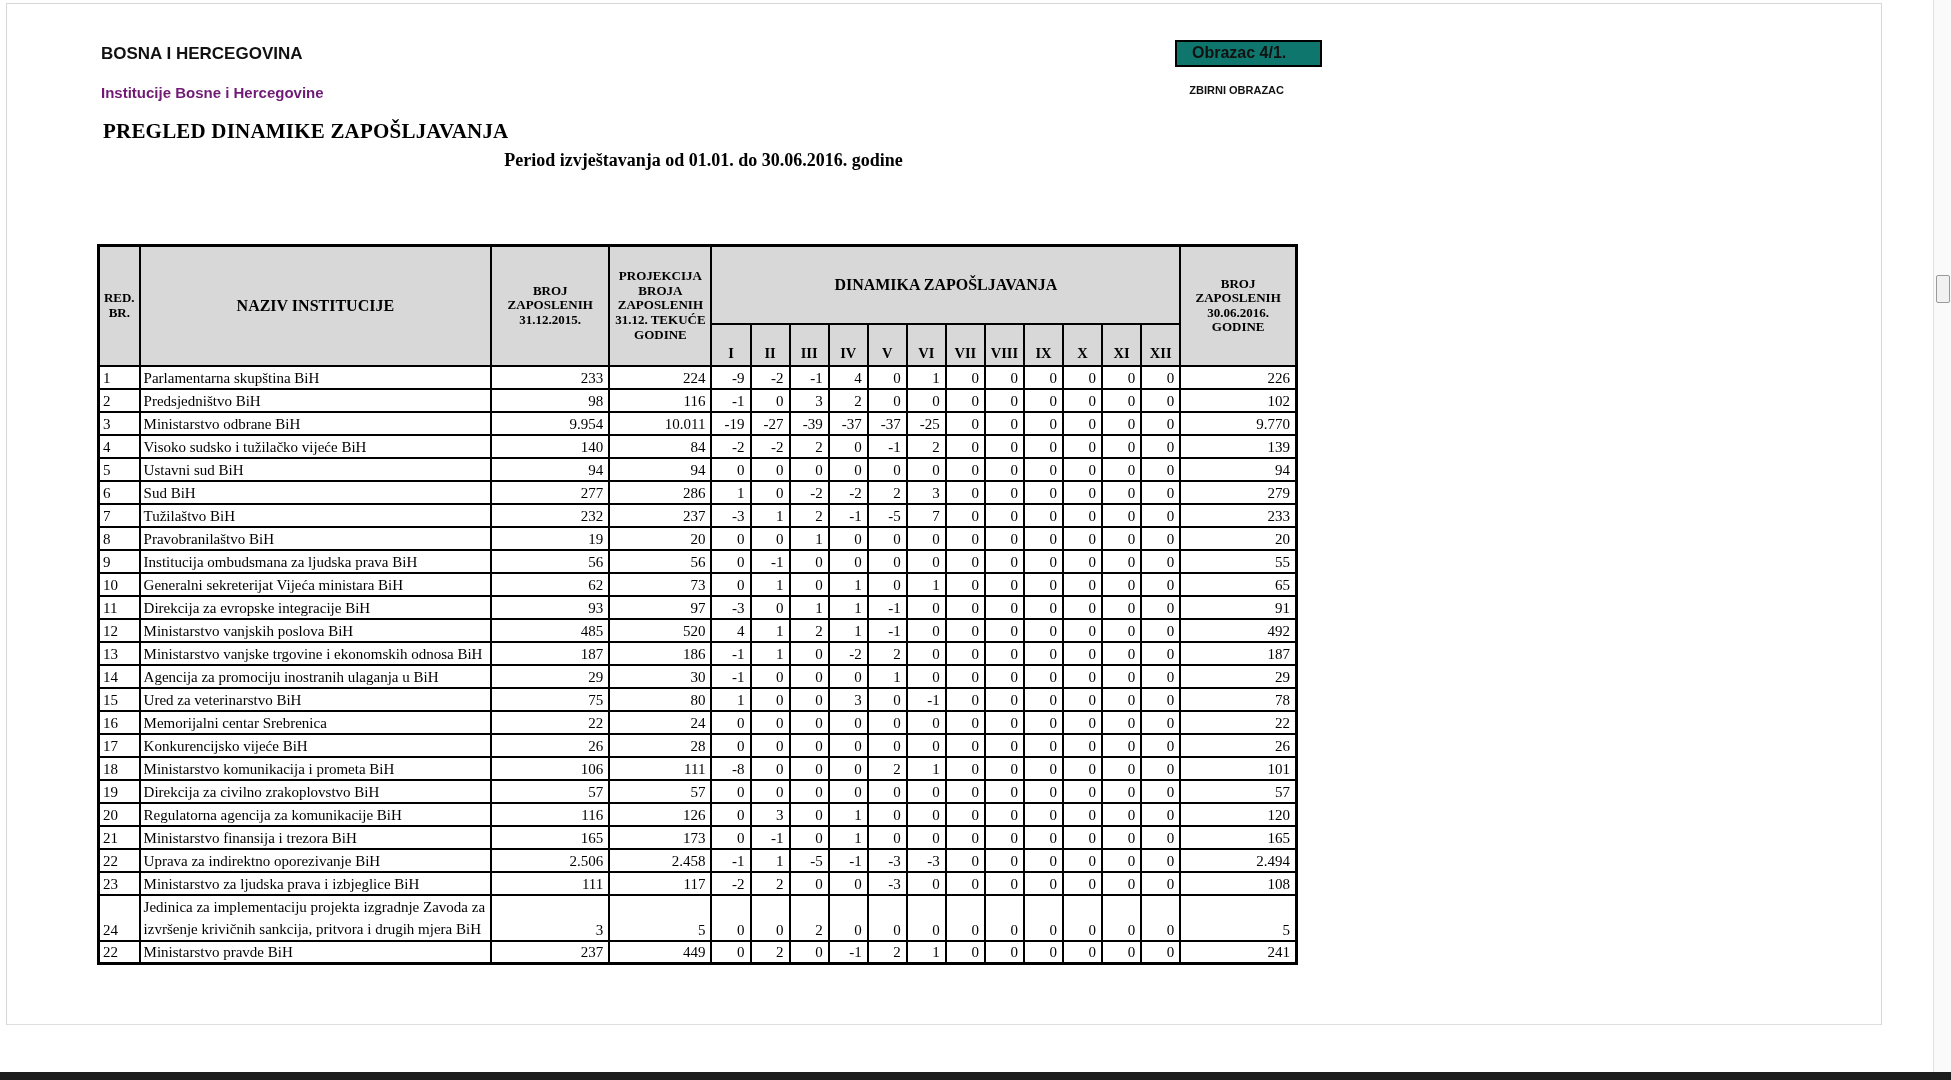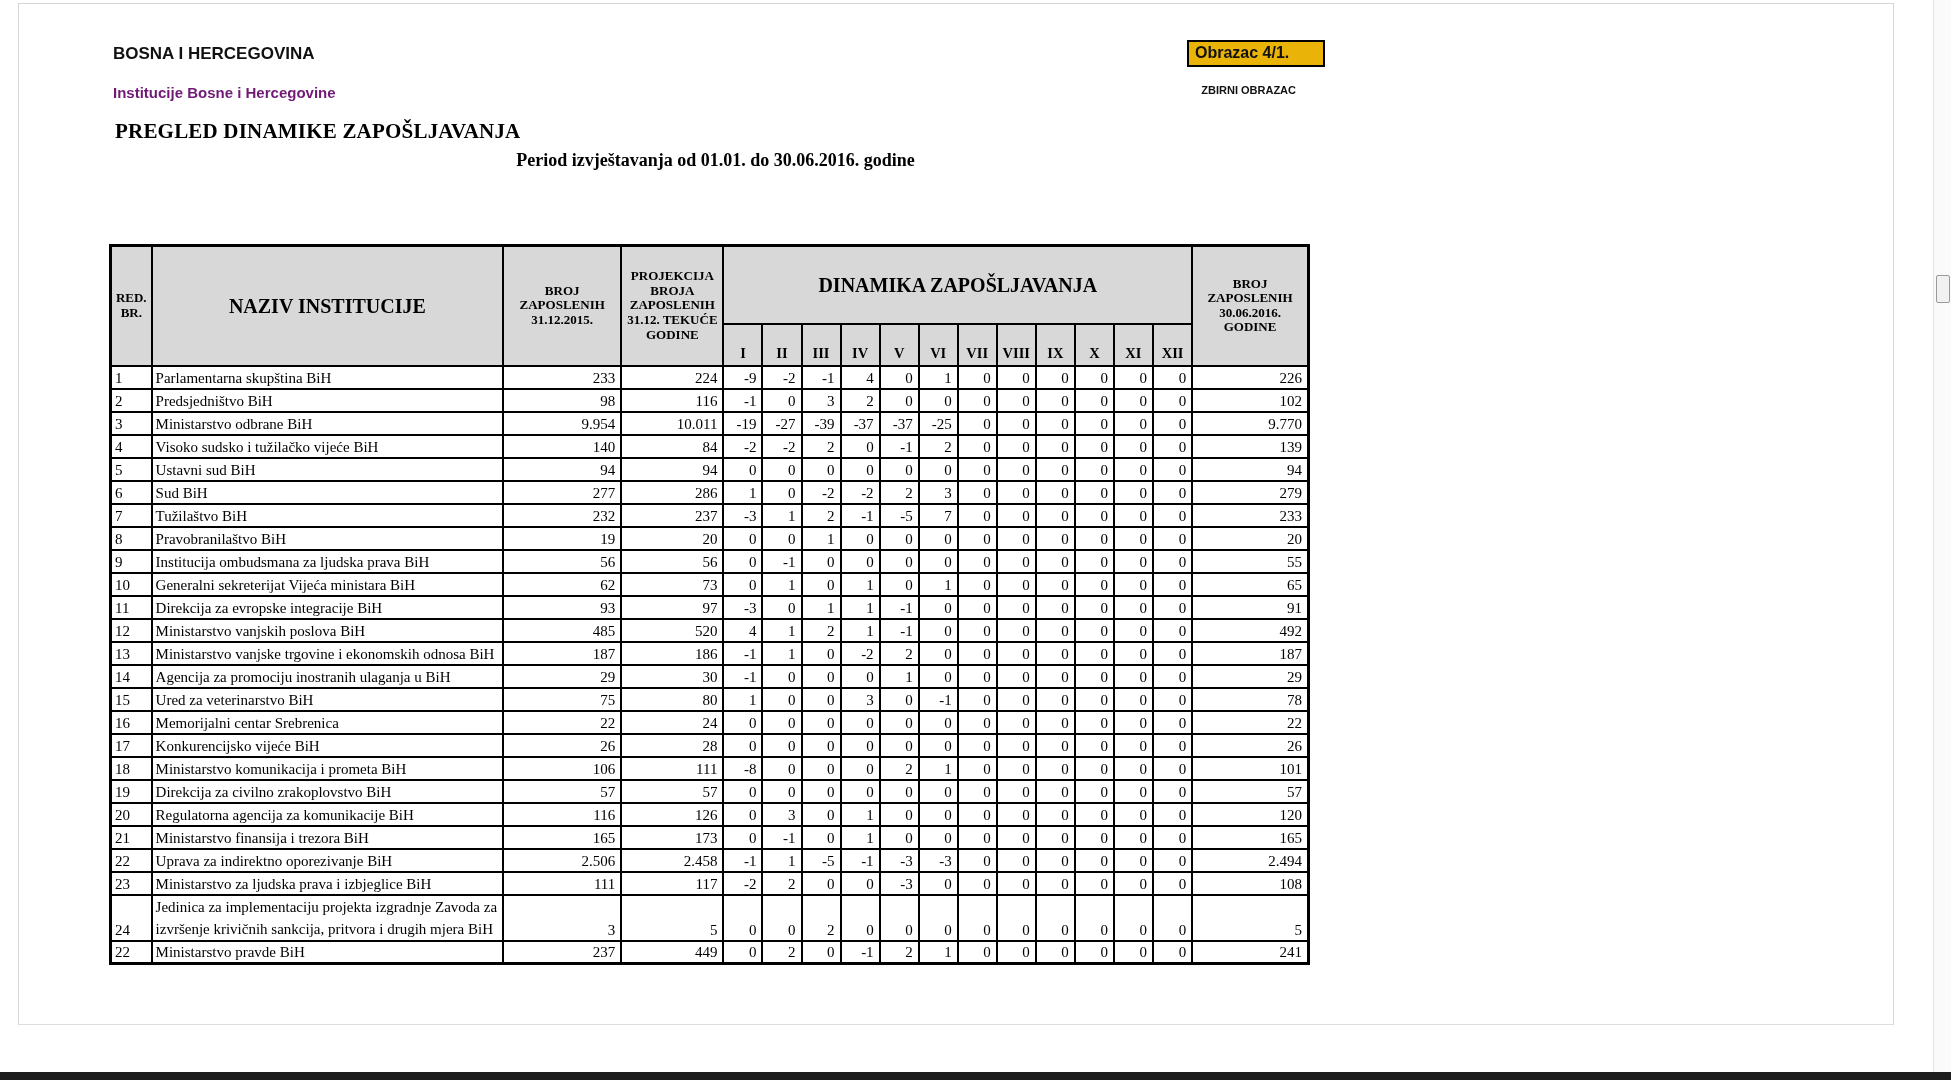--- a/index.html
+++ b/index.html
@@ -1,48 +1,48 @@
 <!DOCTYPE html>
 <html><head>
 <meta charset="utf-8">
 <style>
   html,body{margin:0;padding:0;}
   body{
     width:1951px;height:1080px;position:relative;background:#ffffff;
     font-family:"Liberation Serif", serif;overflow:hidden;
   }
   .page{
-    position:absolute;left:18px;top:3px;width:1874px;height:1020px;
+    position:absolute;left:6px;top:3px;width:1874px;height:1020px;
     background:#ffffff;border:1px solid #d6d6d6;border-bottom:1px solid #dedede;
   }
   
   .org1{position:absolute;left:94px;top:40px;font-family:"Liberation Sans",sans-serif;
     font-weight:bold;font-size:17px;color:#111;}
   .org2{position:absolute;left:94px;top:80px;font-family:"Liberation Sans",sans-serif;
     font-weight:bold;font-size:15px;color:#701a75;}
   
   .formbox{position:absolute;left:1168px;top:36px;width:124px;border:2px solid #000;
-    padding:2px 4px 3px 6px;font-family:"Liberation Sans",sans-serif;font-weight:bold;
-    font-size:16px;color:#111;background:#eab308;}
+    padding:2px 4px 3px 15px;font-family:"Liberation Sans",sans-serif;font-weight:bold;
+    font-size:16px;color:#111;background:#0f766e;}
   .formtype{position:absolute;left:977px;top:80px;width:300px;text-align:right;
     font-family:"Liberation Sans",sans-serif;font-weight:bold;font-size:11px;color:#111;}
   
   .title{position:absolute;left:96px;top:115px;width:1201px;text-align:left;
     font-weight:bold;font-size:21px;color:#000;letter-spacing:.2px;}
   .subtitle{position:absolute;left:96px;top:146px;width:1201px;text-align:center;
     font-weight:bold;font-size:18px;color:#000;}
   
   .tblwrap{position:absolute;left:90px;top:240px;}
   table{border-collapse:collapse;table-layout:fixed;width:1201px;
     font-family:"Liberation Serif",serif;}
   th,td{border:2px solid #000;padding:0 3px;overflow:hidden;}
   table{border:3px solid #000;}
   thead th{background:#d8d8d8;font-weight:bold;font-size:13px;line-height:1.12;
     text-align:center;vertical-align:middle;color:#000;padding:1px 2px;}
-  th.h-naziv{font-size:20px;}
+  th.h-naziv{font-size:16px;}
   th.h-month{font-size:14.5px;vertical-align:bottom;padding-bottom:3px;height:36px;}
   tr.hrow1{height:78px;}
   tbody tr{height:23px;}
   tbody td{font-size:15px;line-height:20px;vertical-align:bottom;color:#000;}
   td.c-num{text-align:left;padding-left:3px;}
   td.c-name{text-align:left;white-space:nowrap;}
   td.c-name.wrap{white-space:normal;line-height:22px;vertical-align:bottom;}
   td.c-val{text-align:right;padding-right:5px;}
   td.c-month{text-align:right;padding-right:5px;}
   

